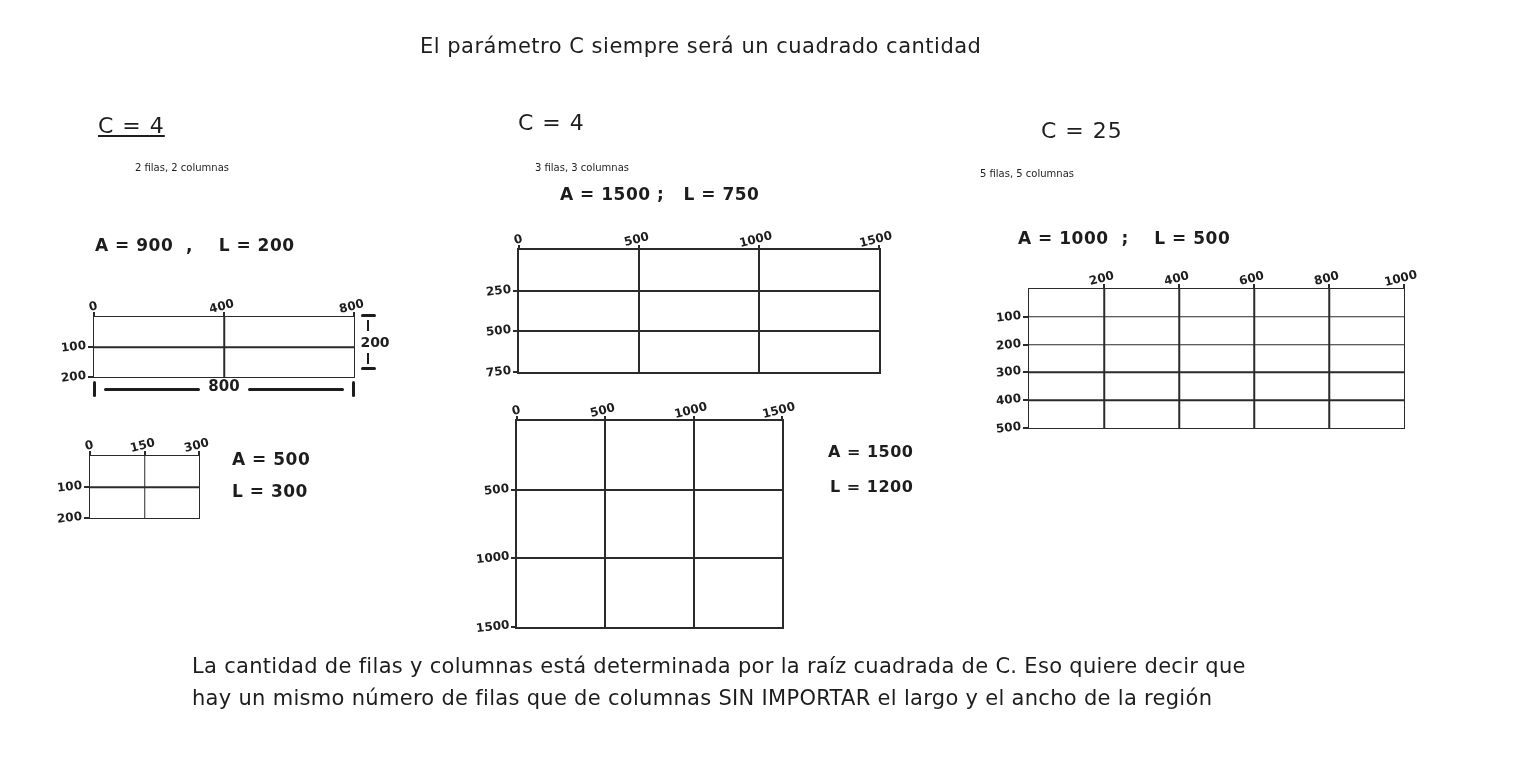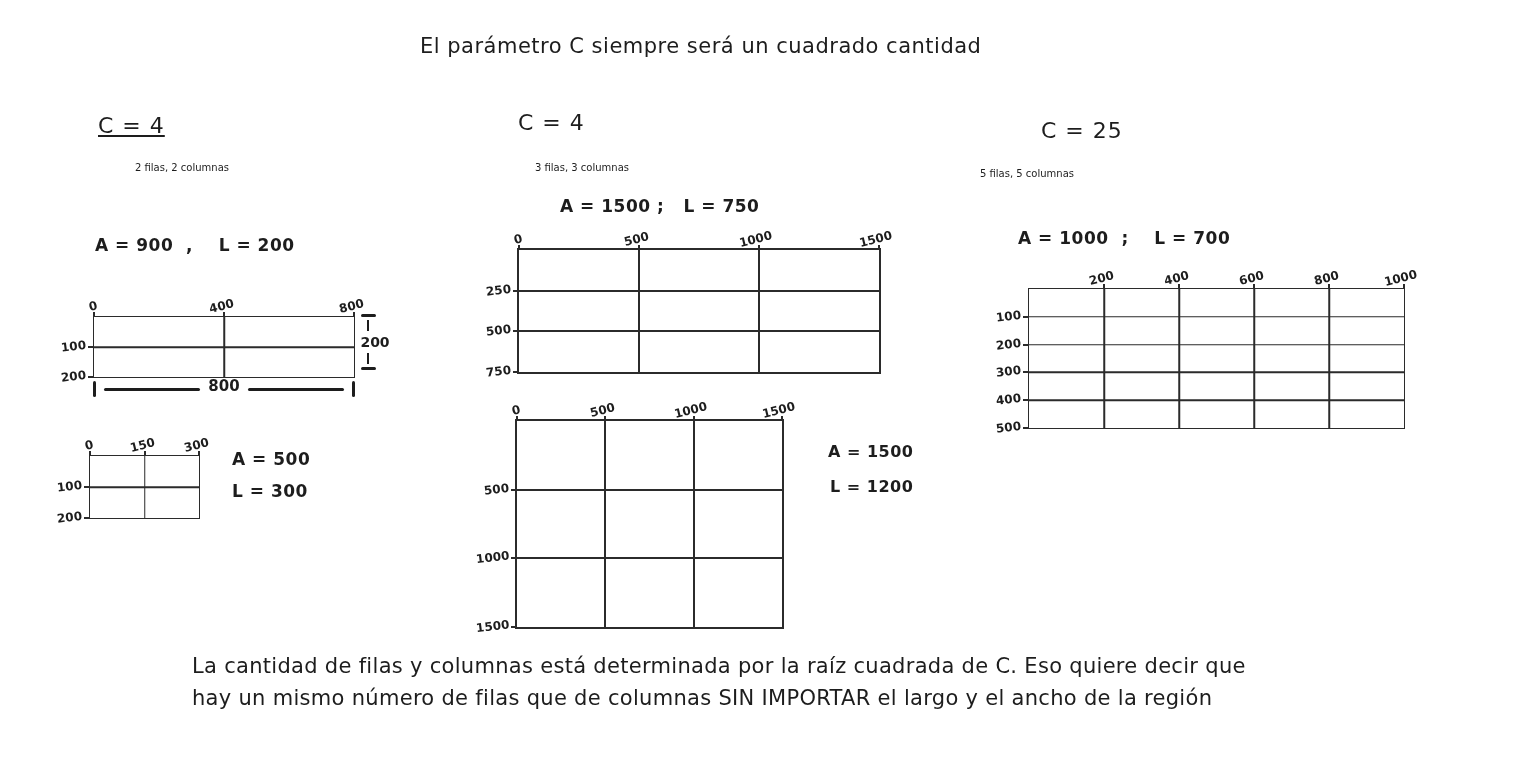--- a/index.html
+++ b/index.html
@@ -95,21 +95,21 @@
     <span class="tick-left" style="top: 50%;">100</span>
     <span class="tickmark-left" style="top: calc(50% - 1px);"></span>
     <span class="tick-left" style="top: 100%;">200</span>
     <span class="tickmark-left" style="top: calc(100% - 1px);"></span>
   </div>
 <div class="abs formula" style="left:232px;top:449px;">A = 500</div>
 <div class="abs formula" style="left:232px;top:481px;">L = 300</div>
 
 <div class="abs heading" style="left:518px;top:110px;">C = 4</div>
 <div class="abs subtitle" style="left:535px;top:162px;">3 filas, 3 columnas</div>
-<div class="abs formula" style="left:560px;top:196px;">A = 1500 ;   L = 750</div>
+<div class="abs formula" style="left:560px;top:184px;">A = 1500 ;   L = 750</div>
 
 <div class="grid-box" style="left:517px;top:248px;width:360px;height:122px;">
     <span class="vline" style="left: 33.3333%;"></span>
     <span class="vline" style="left: 66.6667%;"></span>
     <span class="hline" style="top: 33.3333%;"></span>
     <span class="hline" style="top: 66.6667%;"></span>
     <span class="tick-top" style="left: 0%;">0</span>
     <span class="tickmark-top" style="left: calc(0% - 1px);"></span>
     <span class="tick-top" style="left: 33.3333%;">500</span>
     <span class="tickmark-top" style="left: calc(33.3333% - 1px);"></span>
@@ -143,21 +143,21 @@
     <span class="tick-left" style="top: 66.6667%;">1000</span>
     <span class="tickmark-left" style="top: calc(66.6667% - 1px);"></span>
     <span class="tick-left" style="top: 100%;">1500</span>
     <span class="tickmark-left" style="top: calc(100% - 1px);"></span>
   </div>
 <div class="abs sideline" style="left:828px;top:442px;">A = 1500</div>
 <div class="abs sideline" style="left:830px;top:477px;">L = 1200</div>
 
 <div class="abs heading" style="left:1016px;top:118px;margin-left:25px;">C = 25</div>
 <div class="abs subtitle" style="left:980px;top:168px;">5 filas, 5 columnas</div>
-<div class="abs formula" style="left:1018px;top:228px;">A = 1000  ;    L = 700</div>
+<div class="abs formula" style="left:1018px;top:228px;">A = 1000  ;    L = 500</div>
 
 <div class="grid-box thin" style="left:1028px;top:288px;width:375px;height:139px;">
     <span class="vline" style="left: 20%;"></span>
     <span class="vline" style="left: 40%;"></span>
     <span class="vline" style="left: 60%;"></span>
     <span class="vline" style="left: 80%;"></span>
     <span class="hline" style="top: 20%;"></span>
     <span class="hline" style="top: 40%;"></span>
     <span class="hline" style="top: 60%;"></span>
     <span class="hline" style="top: 80%;"></span>

